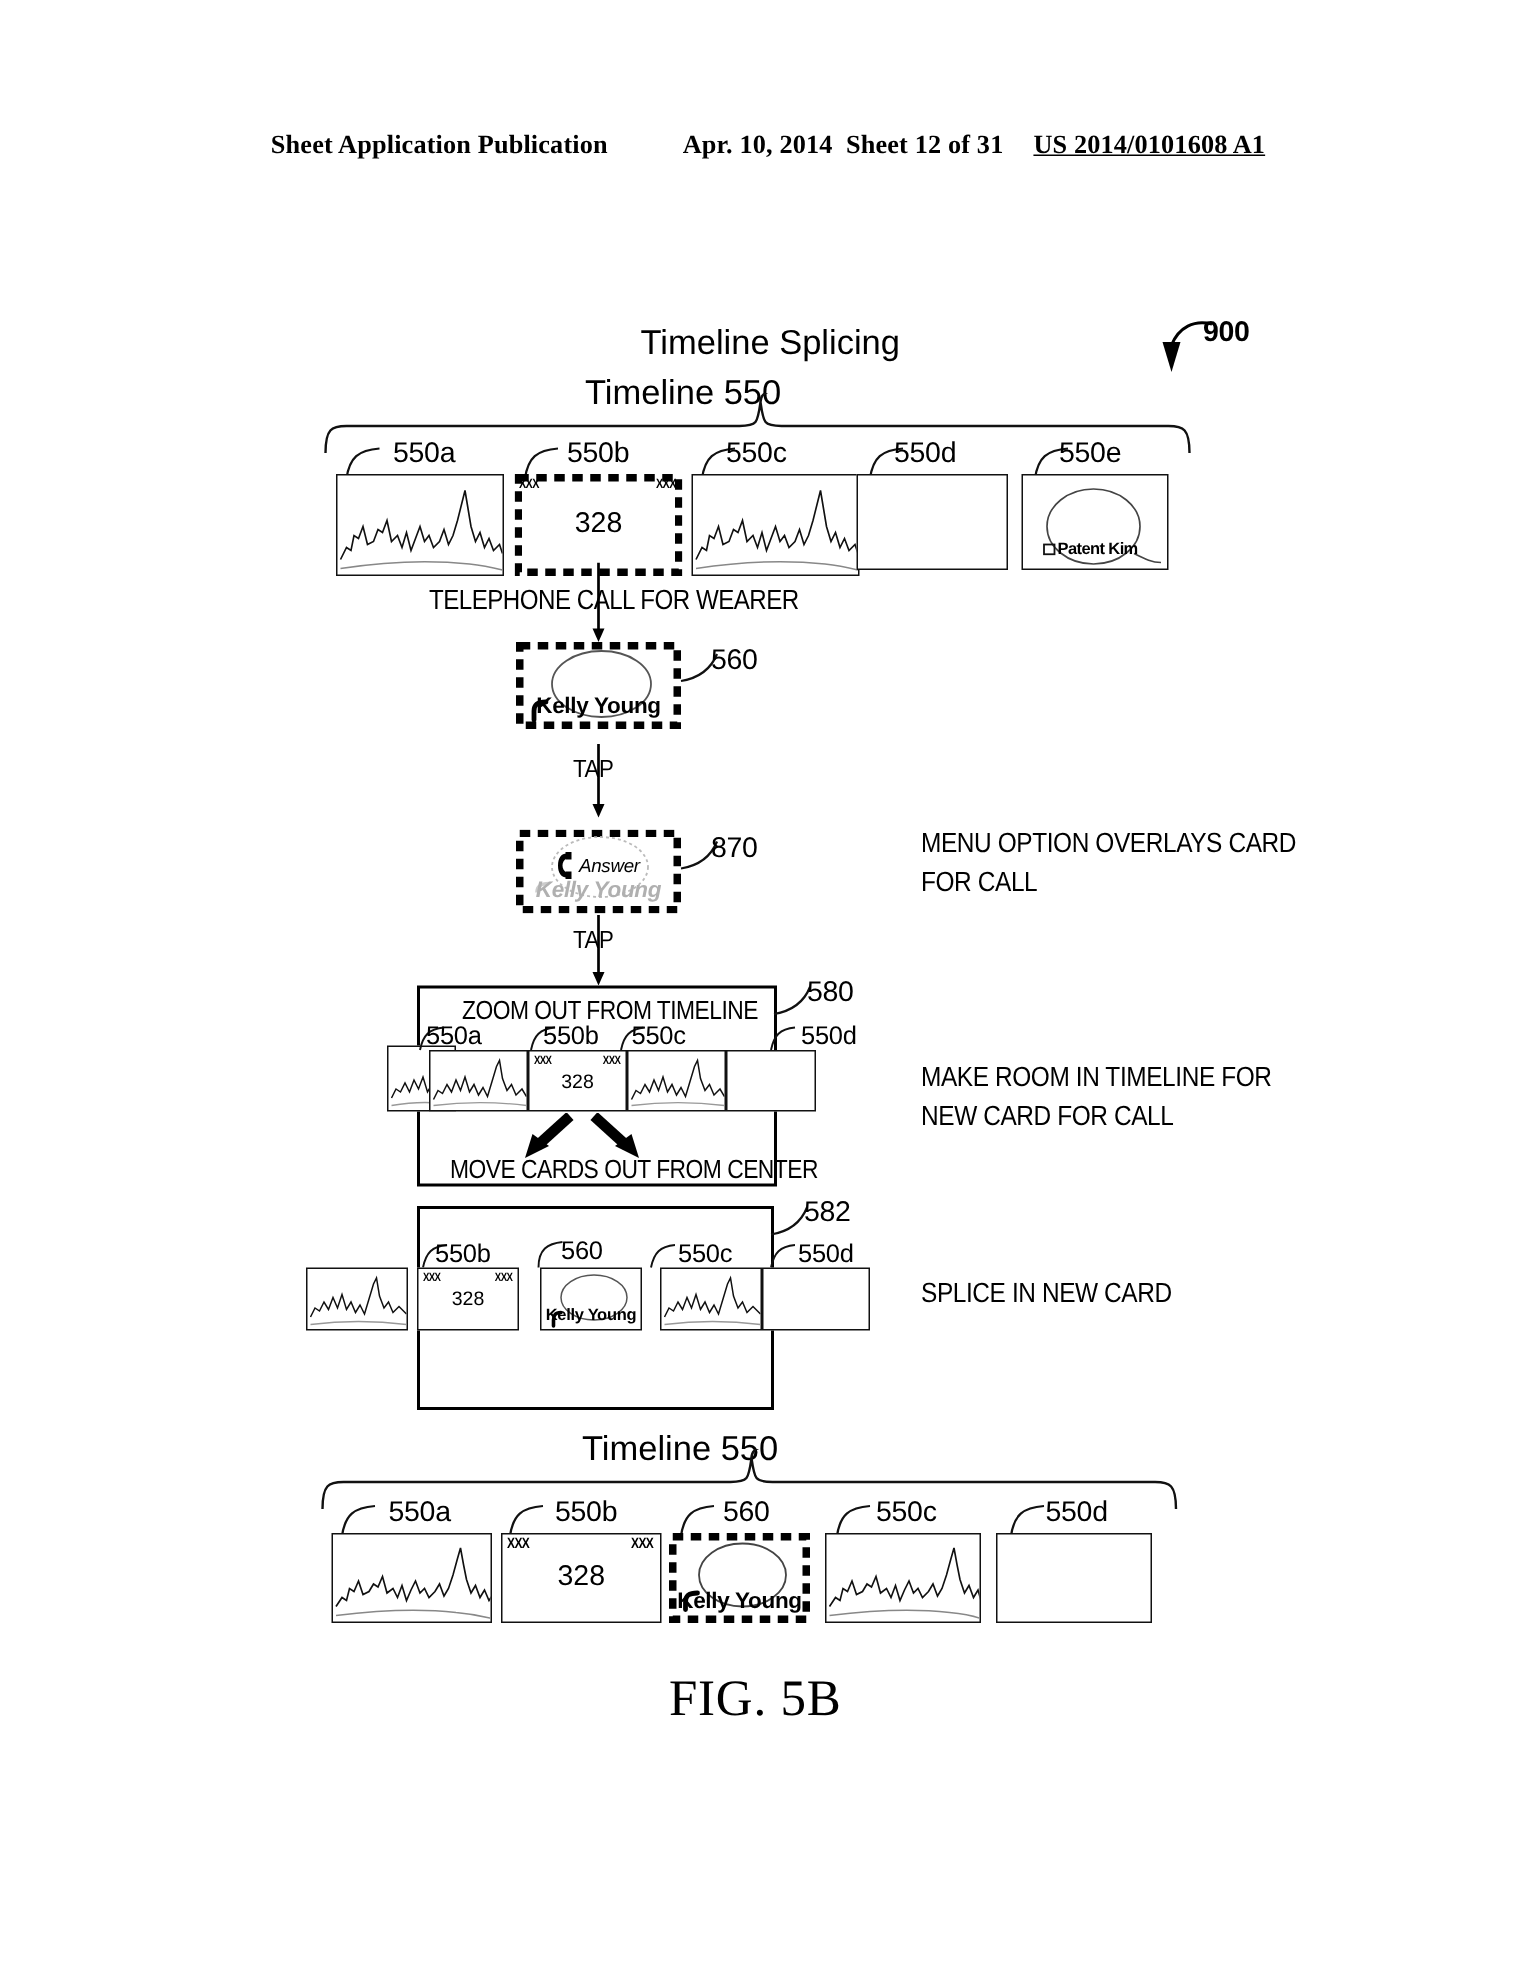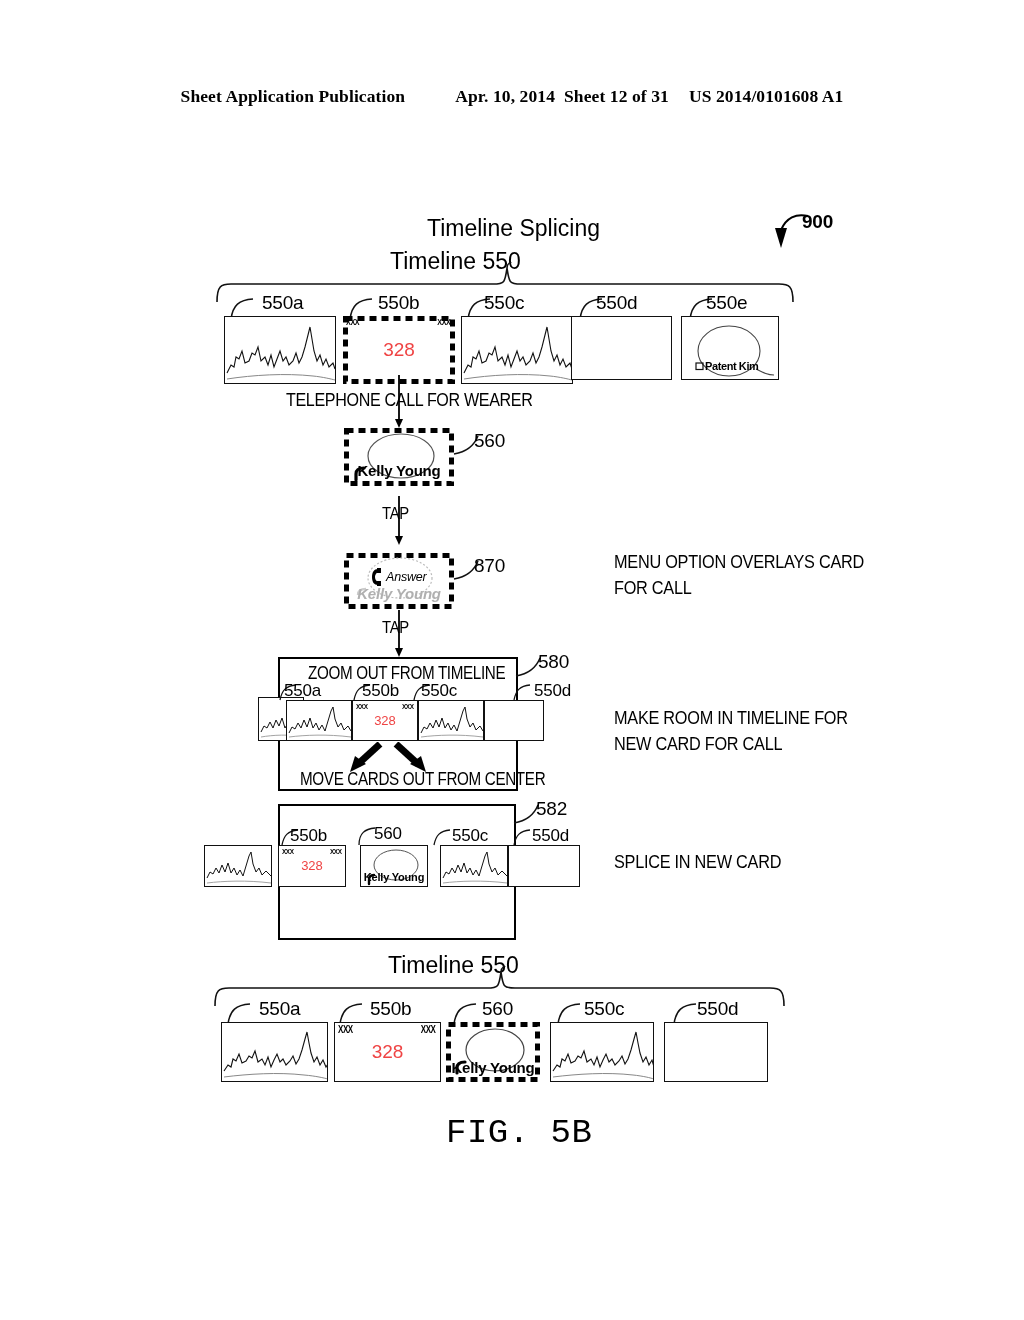--- a/index.html
+++ b/index.html
@@ -8,21 +8,21 @@
        -webkit-font-smoothing:none;}
 
   
   #pub-header{position:absolute;left:0;top:86px;width:1024px;
     display:flex;justify-content:center;align-items:baseline;
     font-family:"Liberation Serif",serif;font-weight:bold;font-size:17.5px;
     letter-spacing:.1px;white-space:nowrap;}
   #pub-header .h-pub{}
   #pub-header .h-date{margin-left:50px;}
   #pub-header .h-sheet{margin-left:9px;}
-  #pub-header .h-num{margin-left:20px;}
+  #pub-header .h-num{margin-left:20px;text-decoration:underline;}
 
   
   .abs{position:absolute;}
 
   
   .lbl-num{font-family:"Liberation Sans",sans-serif;font-size:19px;
            letter-spacing:-.2px;white-space:nowrap;}
   .lbl-title{font-family:"Liberation Sans",sans-serif;font-size:23px;
            white-space:nowrap;}
   .lbl-bold{font-weight:bold;font-size:19px;}
@@ -40,29 +40,29 @@
   .card{position:absolute;background:#fff;border:1.3px solid #111;
         box-sizing:border-box;overflow:hidden;}
   .card.dashed{border:none;background:#fff;}
   .card.dashed .dash-svg{position:absolute;left:0;top:0;}
   .card .xxx{position:absolute;top:1px;font-size:9px;font-weight:bold;
         font-family:"Liberation Sans",sans-serif;letter-spacing:-.5px;
         transform:scaleX(.8);transform-origin:left top;}
   .card .xxl{left:3px;}
   .card .xxr{right:1px;transform-origin:right top;}
   .card .num328{position:absolute;left:0;right:0;top:50%;
-        transform:translateY(-52%);text-align:center;color:#ef4444;
+        transform:translateY(-52%);text-align:center;color:#000000;
         font-family:"Liberation Sans",sans-serif;}
   .card .nameTag{position:absolute;left:0;right:0;font-weight:bold;
         text-align:center;font-family:"Liberation Sans",sans-serif;
         letter-spacing:-.2px;}
   .card .nameFaded{color:#b0b0b0;}
   .card svg{position:absolute;left:0;top:0;display:block;}
 
-  .fig-caption{position:absolute;font-family:Liberation Mono, monospace;
+  .fig-caption{position:absolute;font-family:Liberation Serif, serif;
      font-size:34px;letter-spacing:.5px;}
 </style>
 </head>
 <body>
 
 <div id="pub-header">
   <span class="h-pub">Sheet Application Publication</span>
   <span class="h-date">Apr. 10, 2014</span>
   <span class="h-sheet">Sheet 12 of 31</span>
   <span class="h-num">US 2014/0101608 A1</span>

